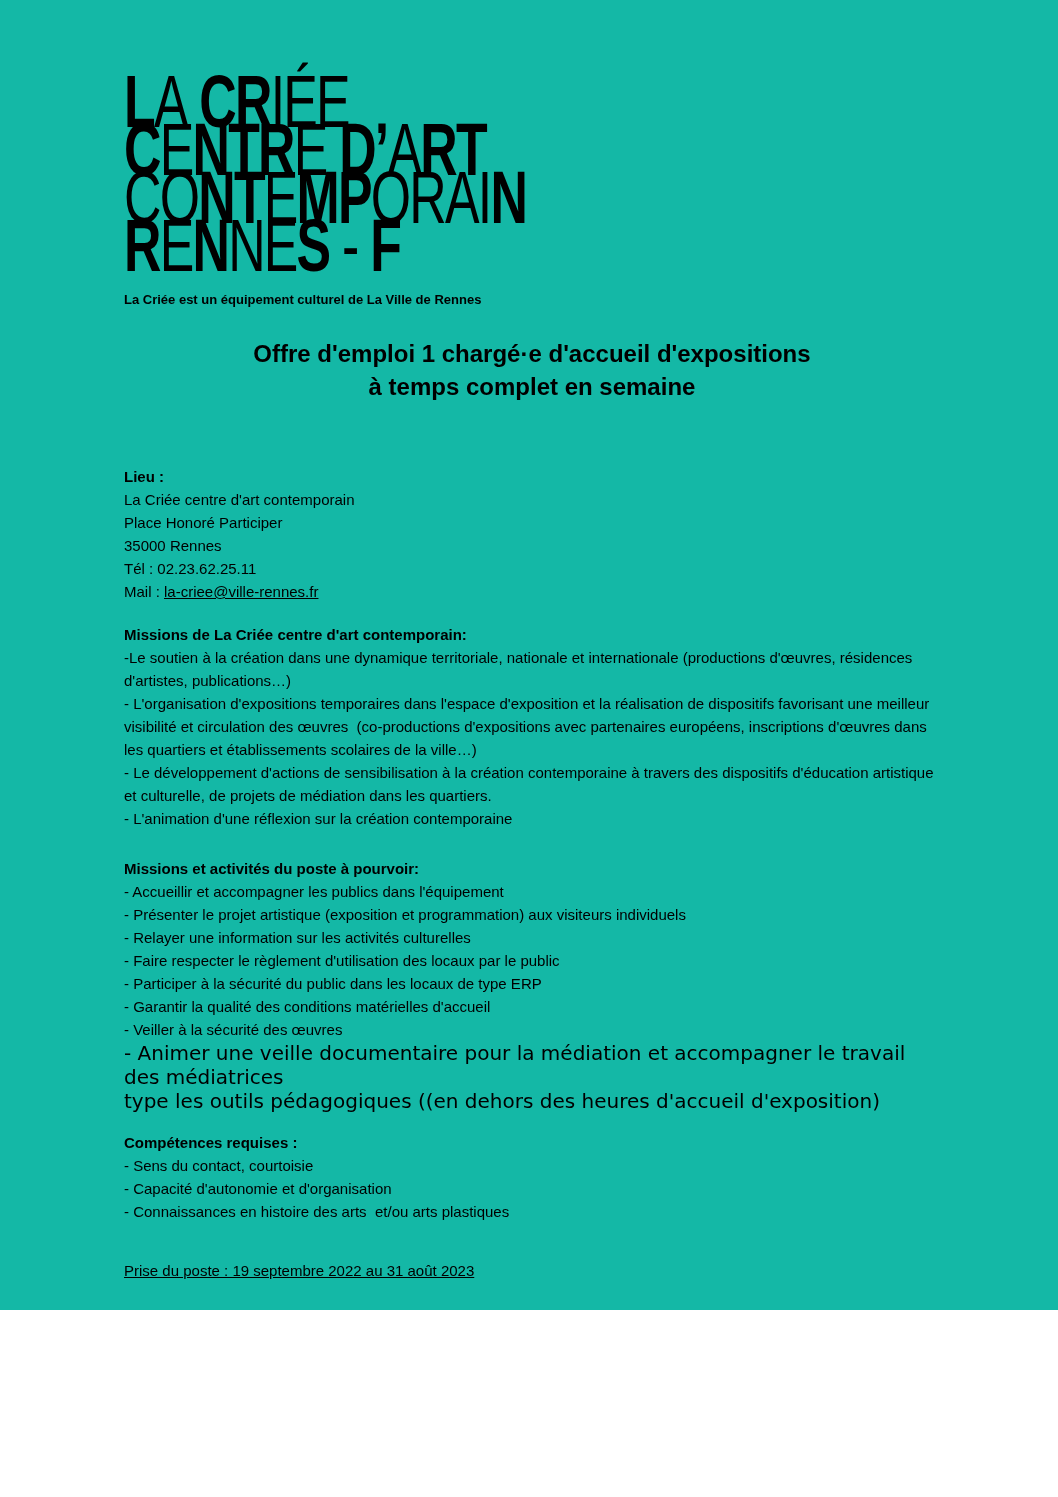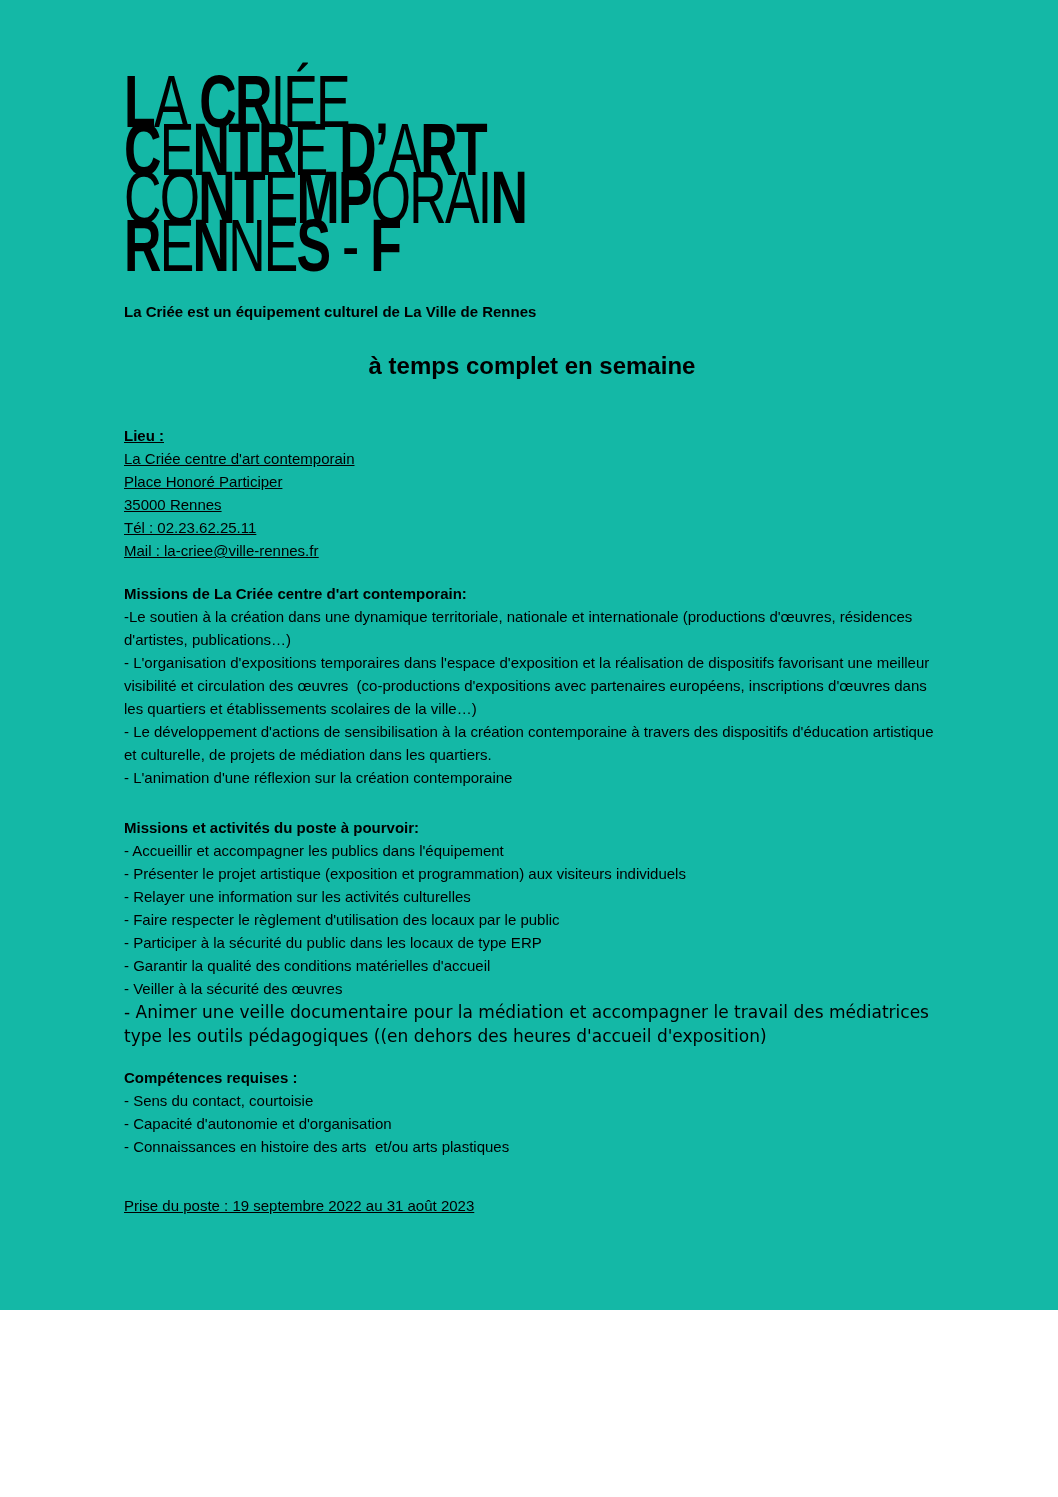--- a/index.html
+++ b/index.html
@@ -15,49 +15,50 @@
   }
   
   .logo{height:192px;transform:scaleX(0.70);transform-origin:0 0;}
   .logo-line{
     font-size:74px;line-height:48px;letter-spacing:-2.5px;
     white-space:nowrap;font-weight:400;color:#000;
   }
   .lg-b{font-weight:700;}
   .lg-t{font-weight:400;}
   
-  .tagline{margin-top:30px;font-weight:700;font-size:15px;white-space:pre-wrap;}
+  .tagline{margin-top:18px;font-weight:700;font-size:13px;white-space:pre-wrap;}
   .title{margin-top:26px;text-align:center;font-weight:700;font-size:24px;line-height:33px;}
   .heading{font-weight:700;white-space:pre-wrap;}
   .line{white-space:pre-wrap;min-height:23px;}
   [data-list] > div{white-space:pre-wrap;min-height:23px;}
-  .sec-location{margin-top:42px;text-decoration:underline;}
+  .sec-location{margin-top:62px;}
   .sec-missions{margin-top:20px;}
   .sec-activites{margin-top:27px;}
   .sec-competences{margin-top:18px;}
   .footer{margin-top:36px;}
-  .alt-font{font-family:"DejaVu Sans",sans-serif;font-size:17px;line-height:24px;}
+  .alt-font{font-family:"DejaVu Sans",sans-serif;font-size:20px;line-height:24px;}
   .mail-link{color:#000000;text-decoration:underline;cursor:pointer;}
   .footer-line{font-weight:400;text-decoration:underline;white-space:pre-wrap;}
 </style>
 </head>
 <body>
 
 <div class="page">
 
   <div class="logo">
       <div class="logo-line"><span class="lg-b">L</span><span class="lg-t">A</span><span class="lg-t">&nbsp;</span><span class="lg-b">C</span><span class="lg-b">R</span><span class="lg-t">I</span><span class="lg-t">É</span><span class="lg-t">E</span></div>
       <div class="logo-line"><span class="lg-b">C</span><span class="lg-t">E</span><span class="lg-b">N</span><span class="lg-b">T</span><span class="lg-b">R</span><span class="lg-t">E</span><span class="lg-t">&nbsp;</span><span class="lg-b">D</span><span class="lg-b">’</span><span class="lg-t">A</span><span class="lg-b">R</span><span class="lg-b">T</span></div>
       <div class="logo-line"><span class="lg-t">C</span><span class="lg-t">O</span><span class="lg-b">N</span><span class="lg-b">T</span><span class="lg-t">E</span><span class="lg-b">M</span><span class="lg-b">P</span><span class="lg-t">O</span><span class="lg-t">R</span><span class="lg-t">A</span><span class="lg-t">I</span><span class="lg-b">N</span></div>
       <div class="logo-line"><span class="lg-b">R</span><span class="lg-t">E</span><span class="lg-b">N</span><span class="lg-t">N</span><span class="lg-t">E</span><span class="lg-b">S</span><span class="lg-t">&nbsp;</span><span class="lg-t">-</span><span class="lg-t">&nbsp;</span><span class="lg-b">F</span></div>
     </div>
 
   <div class="tagline">La Criée est un équipement culturel de La Ville de Rennes</div>
 
   <div class="title">
+    <div>Offre d'emploi 1 chargé·e d'accueil d'expositions</div>
     <div>à temps complet en semaine</div>
   </div>
 
   <div class="section sec-location">
     <div class="heading">Lieu :</div>
     <div data-list="location.lines">
         <div>La Criée centre d'art contemporain</div>
         <div>Place Honoré Participer</div>
         <div>35000 Rennes</div>
         <div>Tél : 02.23.62.25.11</div>

